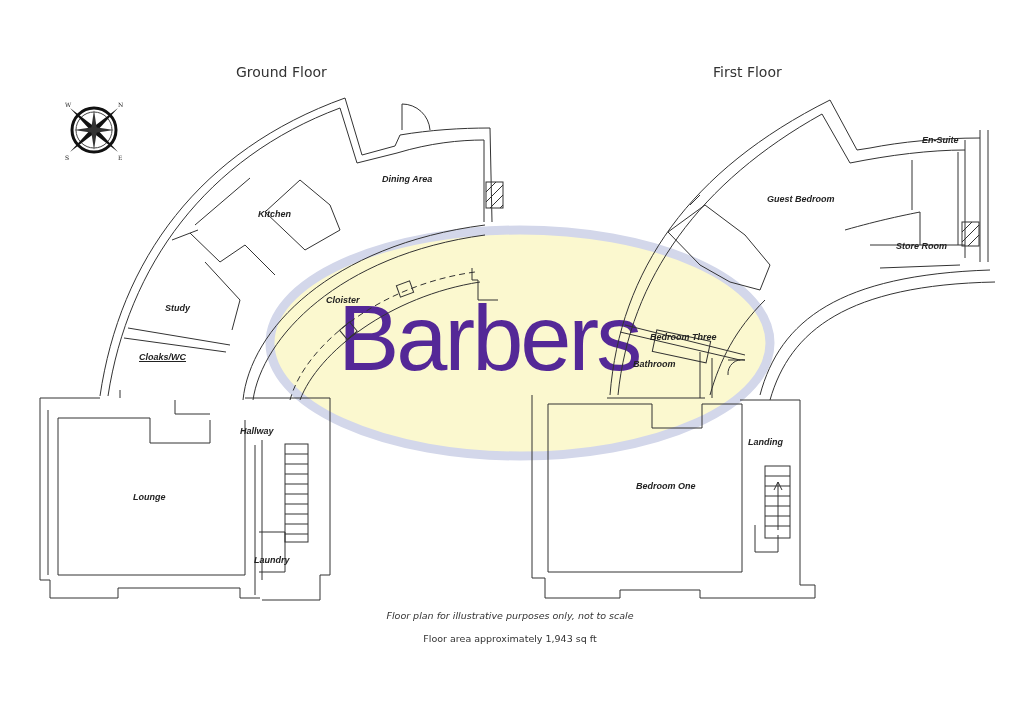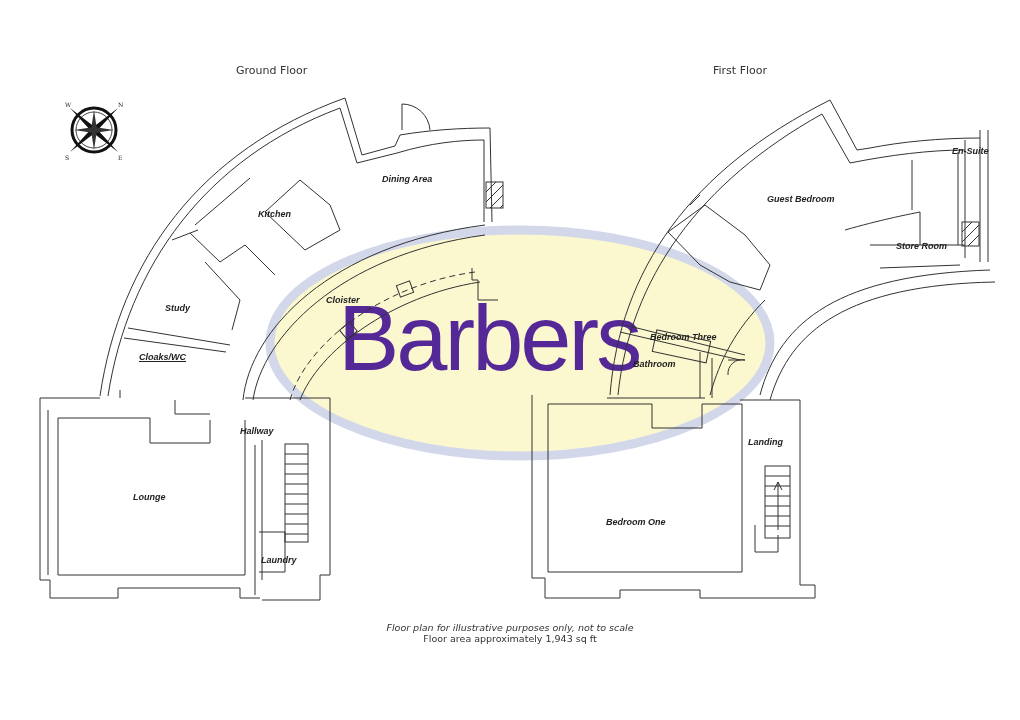--- a/index.html
+++ b/index.html
@@ -1,23 +1,23 @@
 <!DOCTYPE html>
 <html><head>
 <meta charset="utf-8">
 <style>
   html, body { margin: 0; padding: 0; background: #ffffff; }
   body { width: 1020px; height: 720px; position: relative; overflow: hidden;
          font-family: "Liberation Sans", sans-serif; }
-  .floor-title { position: absolute; font-size: 11px; color: #333; font-family: "DejaVu Sans", sans-serif; }
+  .floor-title { position: absolute; font-size: 14px; color: #333; font-family: "DejaVu Sans", sans-serif; }
   .room-label { position: absolute; font-size: 9px; font-weight: bold; font-style: italic; color: #222;
                 font-family: "Liberation Sans", sans-serif; white-space: nowrap; }
   .footer { position: absolute; left: 0; width: 1020px; text-align: center; color: #333;
             font-family: "DejaVu Sans", sans-serif; font-size: 9.5px; }
-  .footer.italic { font-style: italic; margin-top: 12px; }
+  .footer.italic { font-style: italic; }
   svg.plan { position: absolute; left: 0; top: 0; }
   .wm-text { position: absolute; font-family: "Liberation Sans", sans-serif; font-size: 92px;
              letter-spacing: -3px; color: #4c1d95; opacity: 0.95; }
 </style>
 </head>
 <body>
 
 <svg class="plan" width="1020" height="720">
   <ellipse cx="520" cy="343" rx="250" ry="113" fill="#fbf8cf" stroke="#d3d7ea" stroke-width="9"></ellipse>
 </svg>
@@ -111,24 +111,24 @@
 <div class="floor-title" style="left:236px; top:64px;">Ground Floor</div>
 <div class="floor-title" style="left:713px; top:64px;">First Floor</div>
 
 <div class="room-label" style="left:382px; top:174px;">Dining Area</div>
 <div class="room-label" style="left:258px; top:209px;">Kitchen</div>
 <div class="room-label" style="left:165px; top:303px;">Study</div>
 <div class="room-label" style="left:139px; top:352px;text-decoration:underline;">Cloaks/WC</div>
 <div class="room-label" style="left:326px; top:295px;">Cloister</div>
 <div class="room-label" style="left:240px; top:426px;">Hallway</div>
 <div class="room-label" style="left:133px; top:492px;">Lounge</div>
-<div class="room-label" style="left:261px; top:555px;text-align:center;">Laundry</div>
+<div class="room-label" style="left:254px; top:555px;text-align:center;">Laundry</div>
 
 <div class="room-label" style="left:767px; top:194px;">Guest Bedroom</div>
-<div class="room-label" style="left:922px; top:146px;margin-left:30px;">En-Suite</div>
+<div class="room-label" style="left:922px; top:135px;">En-Suite</div>
 <div class="room-label" style="left:896px; top:241px;">Store Room</div>
 <div class="room-label" style="left:650px; top:302px;margin-top:30px;">Bedroom Three</div>
 <div class="room-label" style="left:633px; top:359px;">Bathroom</div>
-<div class="room-label" style="left:606px; top:481px;margin-top:36px;">Bedroom One</div>
+<div class="room-label" style="left:636px; top:481px;">Bedroom One</div>
 <div class="room-label" style="left:748px; top:437px;">Landing</div>
 
 <div class="footer italic" style="top:610px;">Floor plan for illustrative purposes only, not to scale</div>
 <div class="footer" style="top:633px;">Floor area approximately 1,943 sq ft</div>
 
 </body></html>

